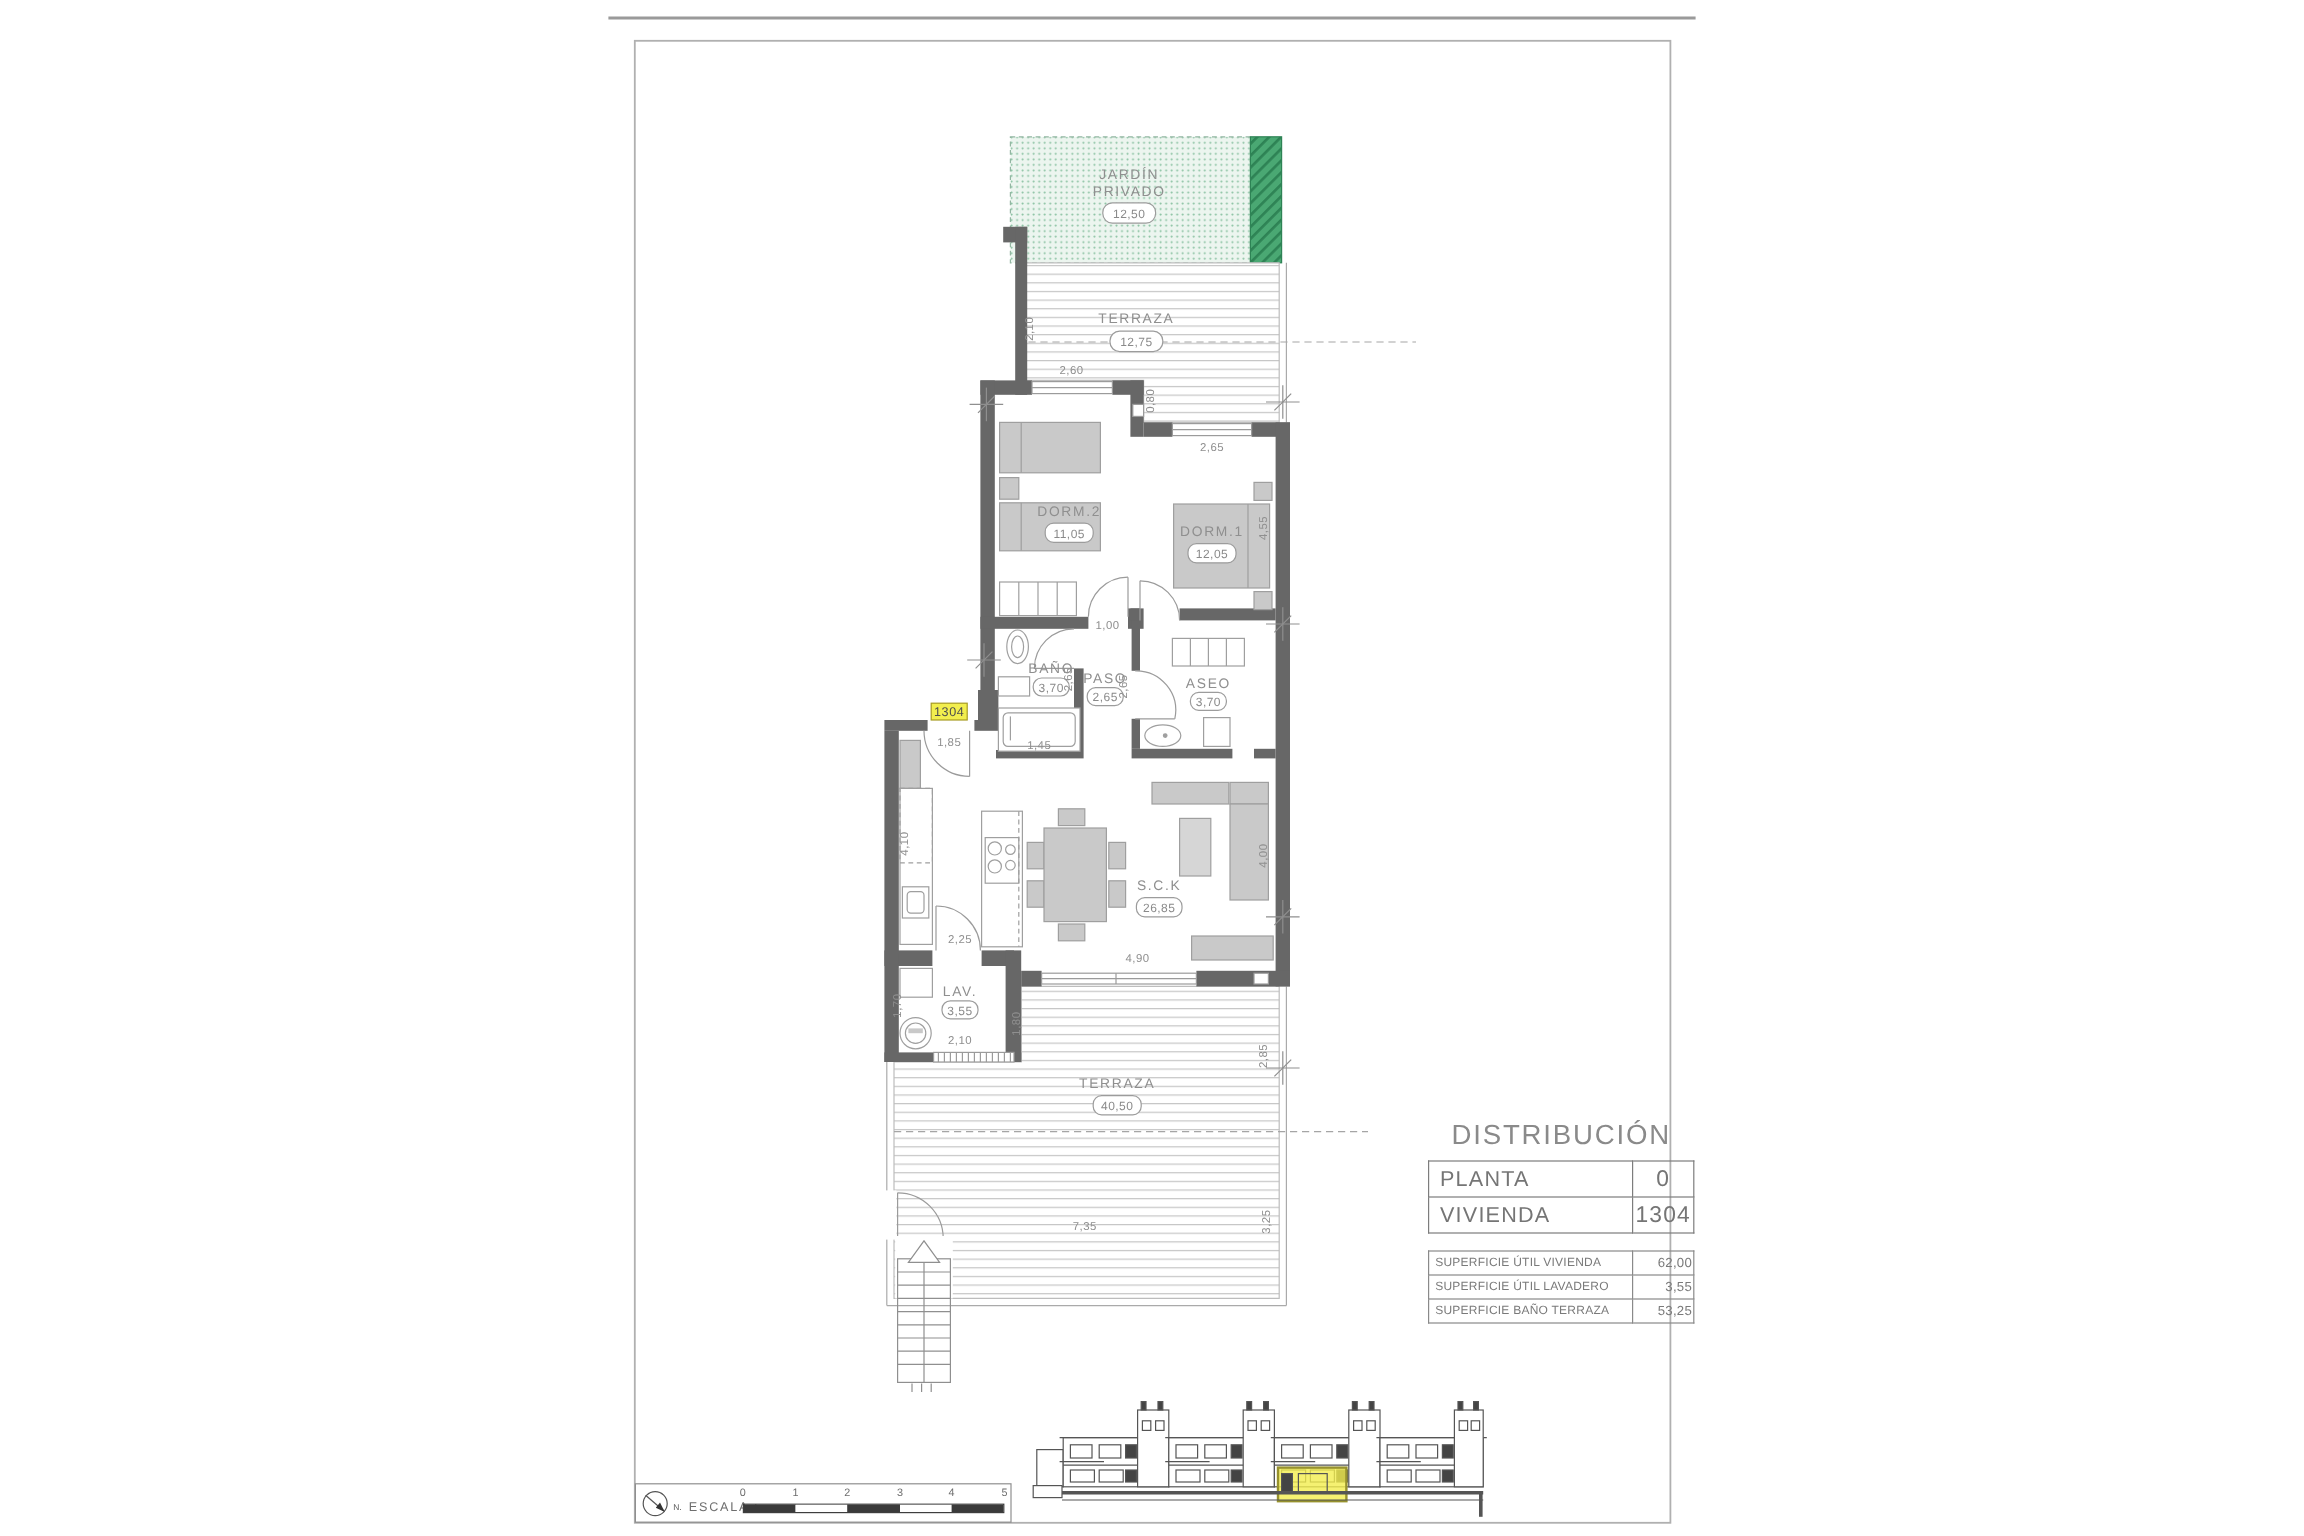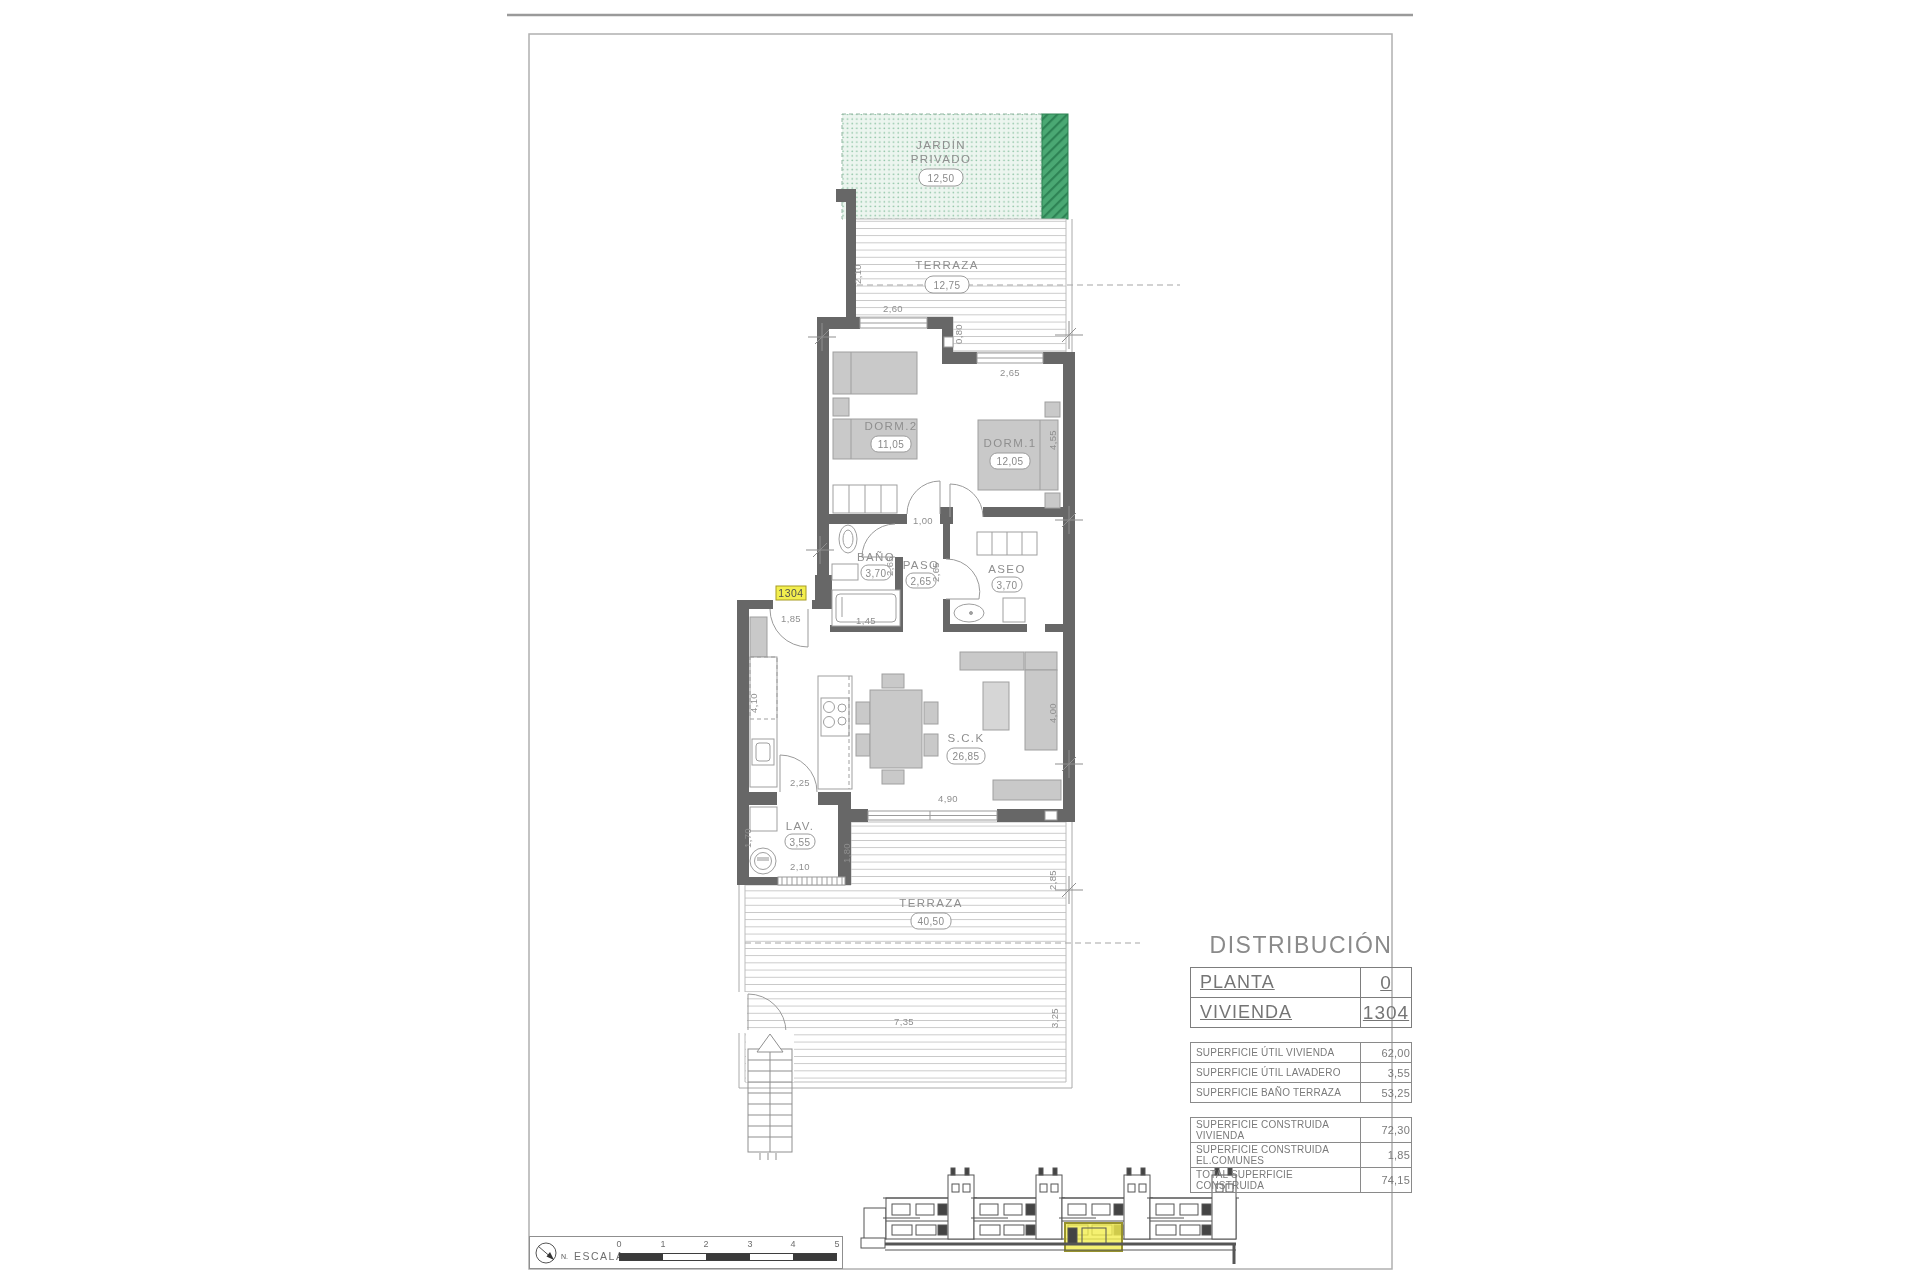--- a/index.html
+++ b/index.html
@@ -8,21 +8,21 @@
   svg text{font-family:"Liberation Sans",sans-serif;}
   .room-label{font-size:11.5px;letter-spacing:1.4px;fill:#8f8f8f;}
   .area-label{font-size:10px;letter-spacing:.4px;fill:#8a8a8a;}
   .dim{font-size:9.5px;letter-spacing:.4px;fill:#8f8f8f;}
   .unit-badge-text{font-size:10.5px;letter-spacing:.5px;fill:#4f4f4f;}
 
   
   .dist-panel{position:absolute;left:1190px;top:920px;width:222px;color:#757575;}
   .dist-title{text-align:center;font-size:23px;letter-spacing:1.5px;color:#8a8a8a;
               font-weight:normal;margin-bottom:8px;}
-  table.bigt{border-collapse:collapse;width:100%;text-decoration:underline;}
+  table.bigt{border-collapse:collapse;width:100%;}
   table.bigt td{border:1.5px solid #7d7d7d;height:27px;font-size:18px;letter-spacing:1px;color:#757575;}
   table.bigt td.lbl{padding-left:9px;}
   table.bigt td.val{width:48px;text-align:center;font-size:19px;}
   table.smallt{border-collapse:collapse;width:100%;margin-top:14px;border-radius:25px;}
   table.smallt td{border:1px solid #8a8a8a;height:17px;font-size:10px;letter-spacing:.2px;color:#7a7a7a;}
   table.smallt td.lbl{padding-left:5px;}
   table.smallt td.val{width:48px;text-align:right;font-size:11px;}
 
   
   .scale-panel{position:absolute;left:529px;top:1224px;width:314px;height:33px;
@@ -507,36 +507,20 @@
     <tr>
       <td class="lbl">SUPERFICIE ÚTIL LAVADERO</td>
       <td class="val">3,55</td>
     </tr>
     <tr>
       <td class="lbl">SUPERFICIE BAÑO TERRAZA</td>
       <td class="val">53,25</td>
     </tr>
   </tbody>
       </table>
-  <table class="smallt">
-    <tbody>
-          <tr>
-      <td class="lbl">SUPERFICIE CONSTRUIDA VIVIENDA</td>
-      <td class="val">72,30</td>
-    </tr>
-    <tr>
-      <td class="lbl">SUPERFICIE CONSTRUIDA EL.COMUNES</td>
-      <td class="val">1,85</td>
-    </tr>
-    <tr>
-      <td class="lbl">TOTAL SUPERFICIE CONSTRUIDA</td>
-      <td class="val">74,15</td>
-    </tr>
-  </tbody>
-      </table>
 </div>
 
 
 <div class="scale-panel">
   <svg width="30" height="26" style="position:absolute;left:3px;top:3px;">
     <circle cx="13" cy="13" r="10" fill="none" stroke="#555" stroke-width="1"></circle>
     <line x1="5" y1="6" x2="20" y2="19" stroke="#555" stroke-width="1"></line>
     <polygon points="21,20 13.5,16.5 17,12" fill="#333"></polygon>
   </svg>
   <span class="north-n">N.</span>

